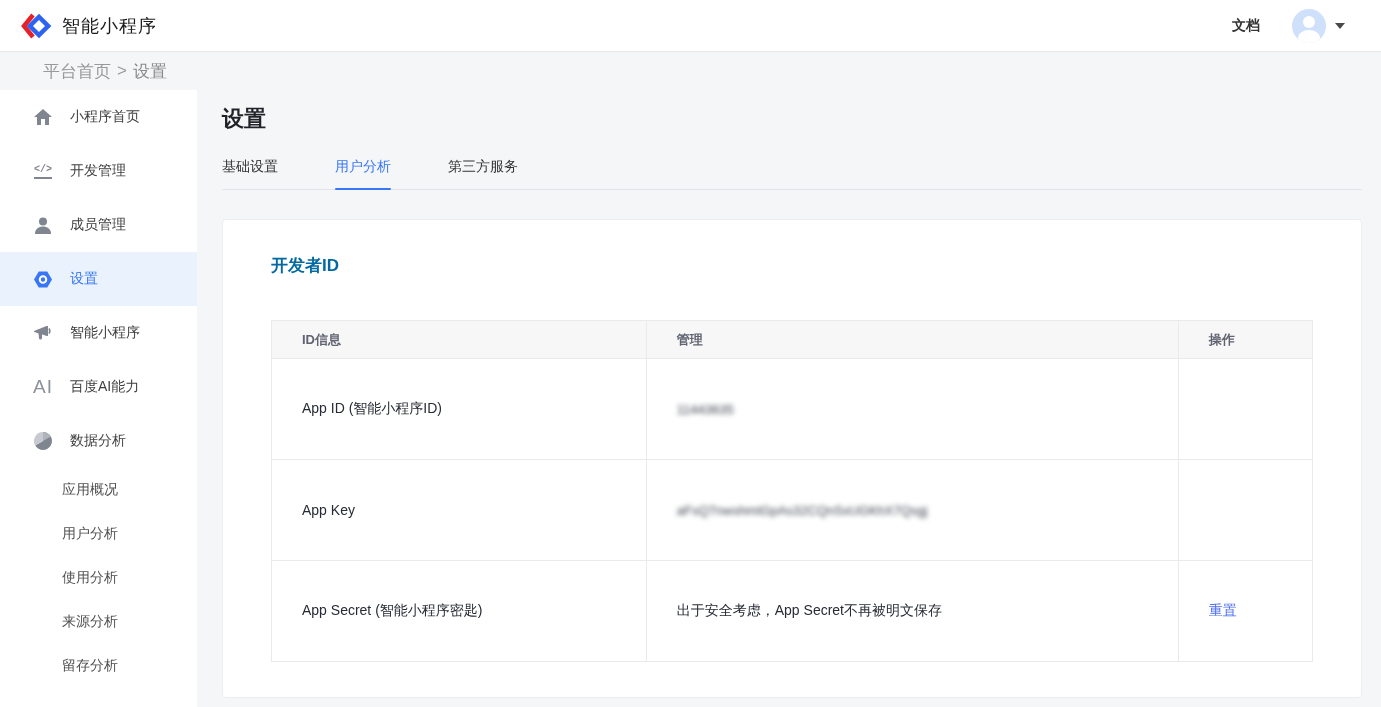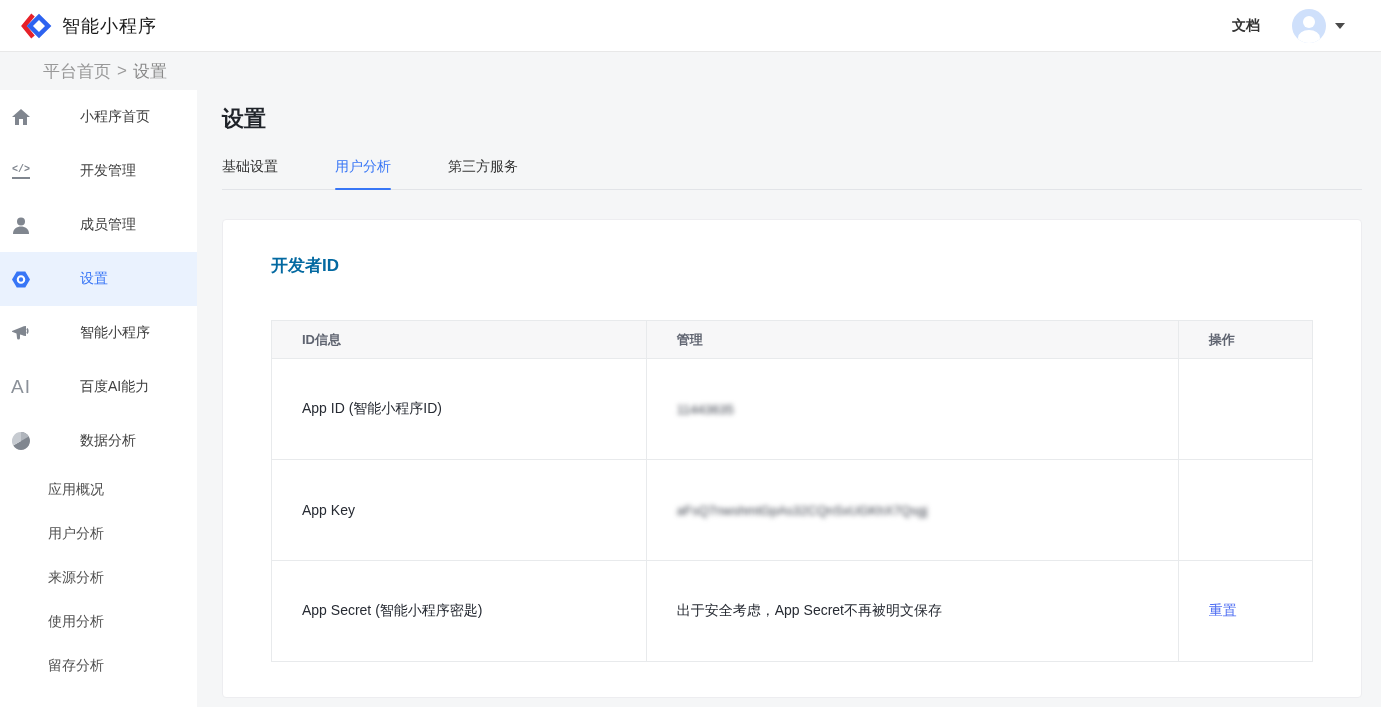--- a/index.html
+++ b/index.html
@@ -57,38 +57,38 @@
   .breadcrumb .sep { margin: 0 6px; color: #999; }
   .breadcrumb .crumb-current { color: #8a8a8a; }
 
   
   .body-row { display: flex; height: 617px; }
 
   
   .sidebar { width: 197px; background: #fff; flex-shrink: 0; }
   .side-item {
     height: 54px; display: flex; align-items: center;
-    padding-left: 12px; cursor: pointer;
-    font-size: 14px; color: #404040; gap: 32px;
+    padding-left: 34px; cursor: pointer;
+    font-size: 14px; color: #404040;
   }
   .side-item .icon-box {
     width: 18px; height: 20px; margin-right: 18px;
     display: flex; align-items: center; justify-content: center;
     color: #80868f; flex-shrink: 0;
   }
   .side-item.active { background: #eaf2fe; color: #3876f6; }
   .code-glyph {
     font-family: "Liberation Mono", "DejaVu Sans Mono", monospace;
     font-size: 10px; font-weight: 700; color: #80868f;
     border-bottom: 2px solid #80868f; line-height: 12px; padding-bottom: 1px;
   }
   .ai-glyph { font-size: 19px; color: #8b9199; font-weight: 400; letter-spacing: 1px; }
   .side-subitem {
     height: 44px; display: flex; align-items: center;
-    padding-left: 48px; font-size: 14px; color: #4f4f4f; cursor: pointer;
+    padding-left: 62px; font-size: 14px; color: #4f4f4f; cursor: pointer;
   }
 
   
   .main { flex: 1; padding: 12px 19px 0 25px; overflow: hidden; }
   .page-title { font-size: 22px; font-weight: 600; color: #1f2329; line-height: 30px; margin-top: 2px; }
 
   .tabs {
     display: flex; margin-top: 24px;
     border-bottom: 1px solid #e2e4e8;
   }
@@ -223,24 +223,24 @@
       <span>数据分析</span>
     </div>
 
     <div class="side-subitem">
       <span>应用概况</span>
     </div>
     <div class="side-subitem">
       <span>用户分析</span>
     </div>
     <div class="side-subitem">
+      <span>使用分析</span>
+    </div>
+    <div class="side-subitem">
       <span>来源分析</span>
-    </div>
-    <div class="side-subitem">
-      <span>使用分析</span>
     </div>
     <div class="side-subitem">
       <span>留存分析</span>
     </div>
   </aside>
 
   <main class="main">
     <h1 class="page-title">设置</h1>
 
     <div class="tabs">

